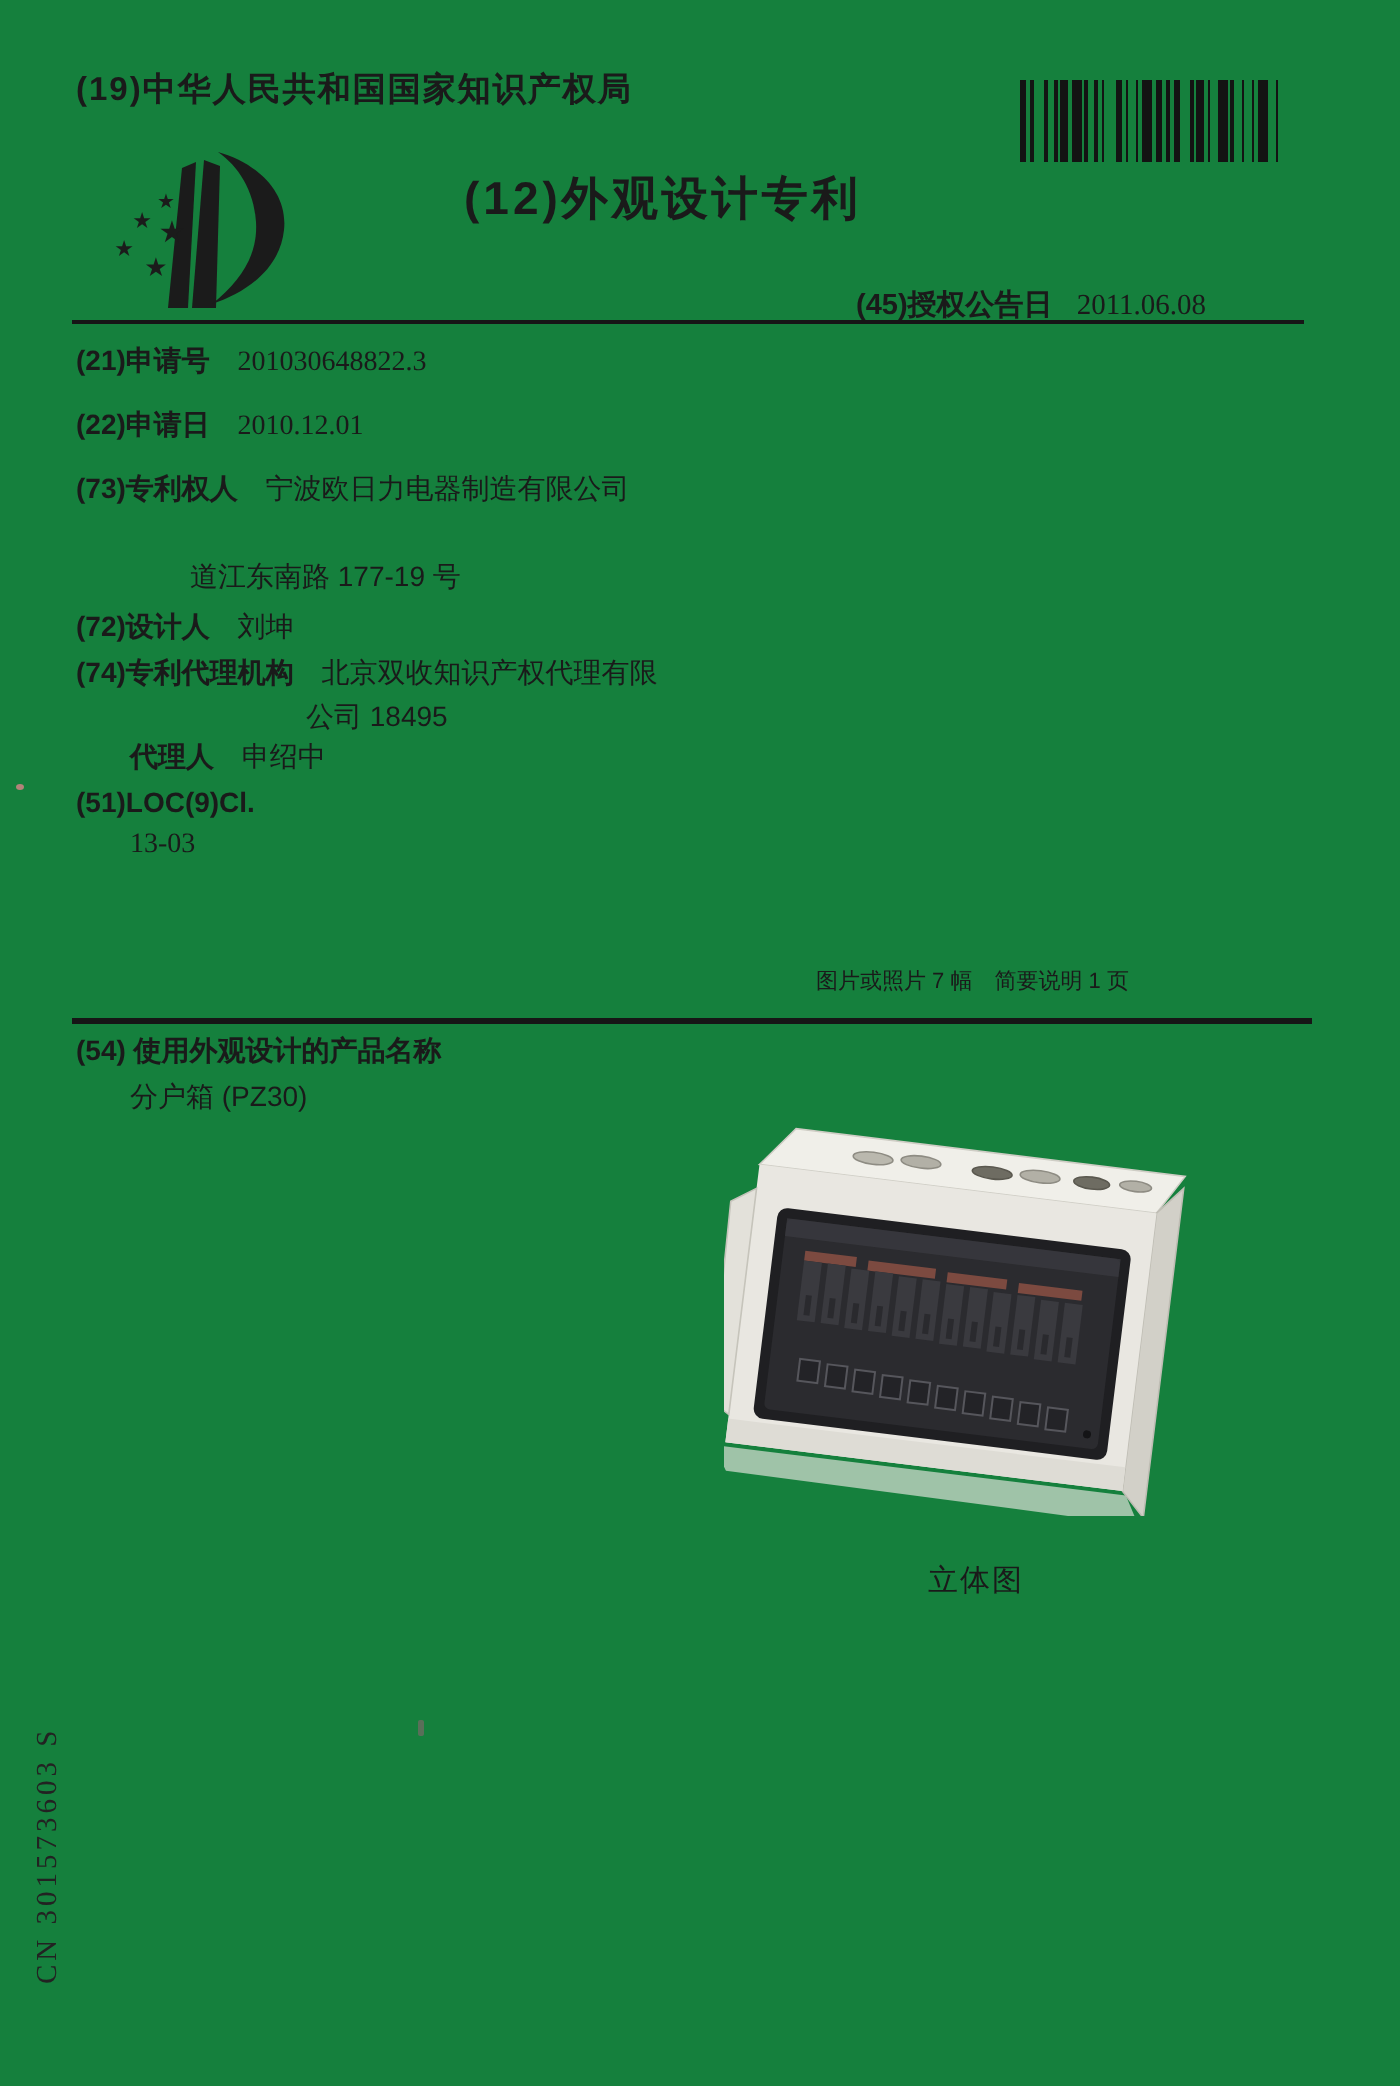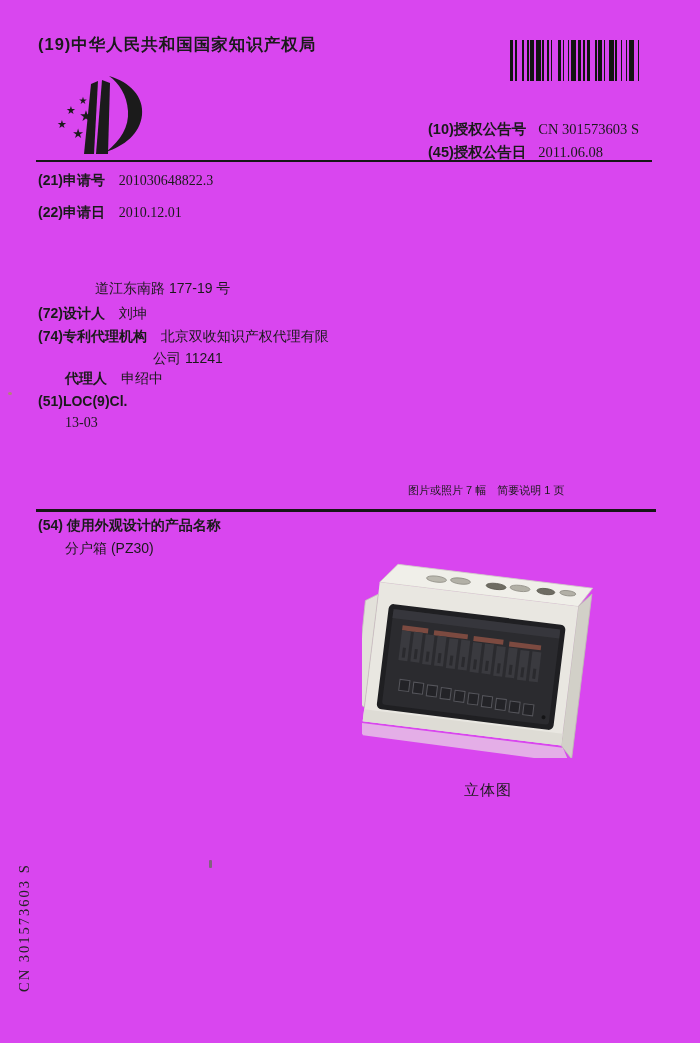--- a/index.html
+++ b/index.html
@@ -1,20 +1,20 @@
 <!DOCTYPE html>
 <html><head>
 <meta charset="utf-8">
 <style>
   html,body{margin:0;padding:0;background:#888;}
   .page{
     position:relative;
     width:700px;height:1043px;
     margin:0 auto;
-    background:#d946ef;
+    background:#15803d;
     font-family:"Liberation Sans",sans-serif;
     color:#1a1a1a;
     overflow:hidden;
   }
   .abs{position:absolute;}
   .office-line{font-size:16.5px;font-weight:bold;letter-spacing:1px;white-space:nowrap;}
   .doc-title{font-size:23px;font-weight:bold;letter-spacing:2px;white-space:nowrap;}
   .pub-line{font-size:14.5px;white-space:nowrap;}
   .pub-line .lbl{font-weight:bold;}
   .num{font-family:"Liberation Serif","DejaVu Serif",serif;}
@@ -80,61 +80,62 @@
         <path d="M59,6 C80,12 94,27 92,45 C90,64 74,76 56,82 C71,70 79,57 78,41 C77,25 69,13 59,6 Z"></path>
         <text x="33" y="34" font-size="10" text-anchor="middle" font-family="DejaVu Sans, sans-serif">★</text>
         <text x="21" y="44" font-size="11" text-anchor="middle" font-family="DejaVu Sans, sans-serif">★</text>
         <text x="36" y="51" font-size="15" text-anchor="middle" font-family="DejaVu Sans, sans-serif">★</text>
         <text x="12" y="58" font-size="11" text-anchor="middle" font-family="DejaVu Sans, sans-serif">★</text>
         <text x="28" y="68" font-size="13" text-anchor="middle" font-family="DejaVu Sans, sans-serif">★</text>
       </g>
     </svg>
   </div>
 
-
-  <div class="abs pub-line" style="left:428px;top:120px">
-    <span class="lbl">(10)授权公告号</span>
-    <span class="num" style="margin-left:8px">CN 301573603 S</span>
-  </div>
+  <div class="abs doc-title" style="left:232px;top:84px">(12)外观设计专利</div>
+
 
   <div class="abs pub-line" style="left:428px;top:143px">
     <span class="lbl">(45)授权公告日</span>
     <span class="num" style="margin-left:8px">2011.06.08</span>
   </div>
 
   <div class="abs rule" style="left:36px;top:160px;width:616px;height:2px"></div>
 
   <div class="abs field" style="left:38px;top:172px">
     <span class="lbl">(21)申请号</span>
     <span class="val num">201030648822.3</span>
   </div>
 
   <div class="abs field" style="left:38px;top:204px">
     <span class="lbl">(22)申请日</span>
     <span class="val num">2010.12.01</span>
   </div>
 
+  <div class="abs field" style="left:38px;top:236px">
+    <span class="lbl">(73)专利权人</span>
+    <span class="val">宁波欧日力电器制造有限公司</span>
+  </div>
 
 
   <div class="abs field" style="left:95px;top:280px">
     <span>道江东南路 177-19 号</span>
   </div>
 
   <div class="abs field" style="left:38px;top:305px">
     <span class="lbl">(72)设计人</span>
     <span class="val">刘坤</span>
   </div>
 
   <div class="abs field" style="left:38px;top:328px">
     <span class="lbl">(74)专利代理机构</span>
     <span class="val">北京双收知识产权代理有限</span>
   </div>
 
   <div class="abs field" style="left:153px;top:350px">
-    <span>公司 11241</span>
+    <span>公司 18495</span>
   </div>
 
   <div class="abs field" style="left:65px;top:370px">
     <span class="lbl">代理人</span>
     <span class="val">申绍中</span>
   </div>
 
   <div class="abs field" style="left:38px;top:393px">
     <span class="lbl">(51)LOC(9)Cl.</span>
   </div>

